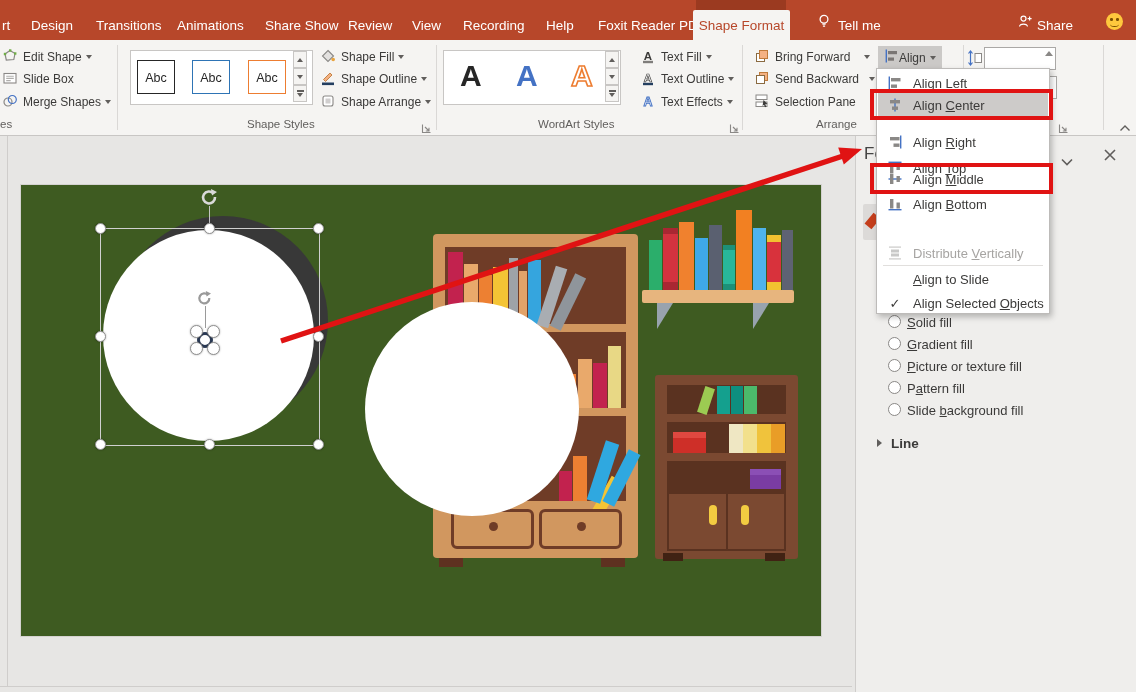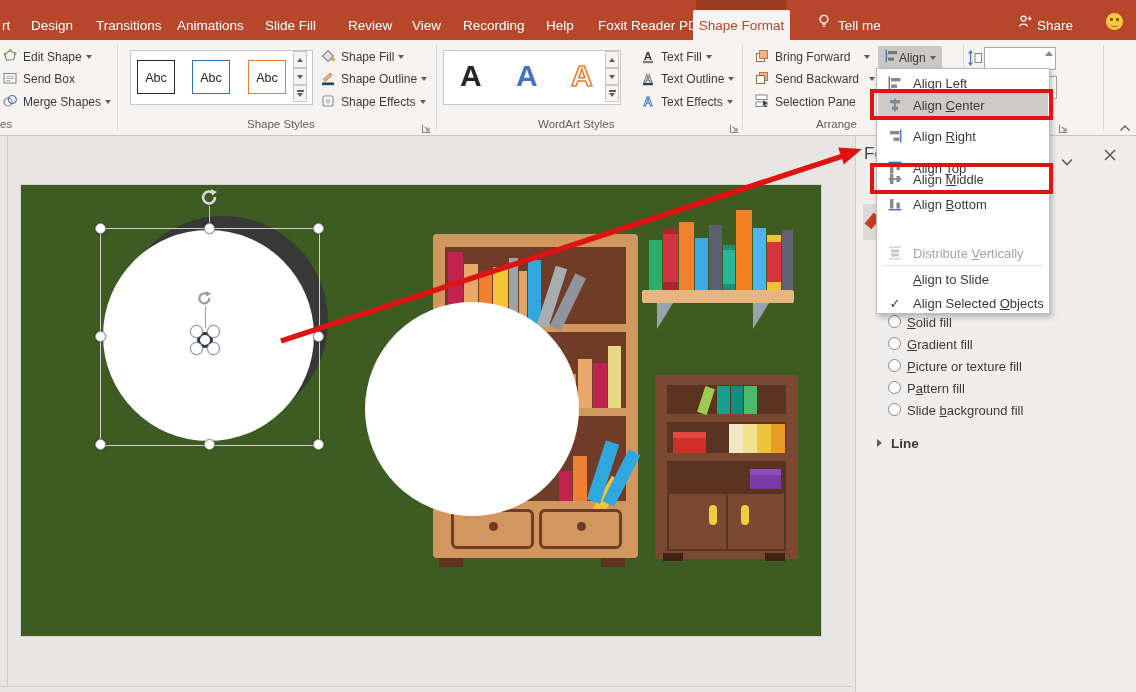--- a/index.html
+++ b/index.html
@@ -72,21 +72,21 @@
 <body>
 
 <div class="app">
 
   <div class="tabbar">
     <div class="ctx-strip"></div>
     <span class="tab" style="left:2px">rt</span>
     <span class="tab" style="left:31px">Design</span>
     <span class="tab" style="left:96px">Transitions</span>
     <span class="tab" style="left:177px">Animations</span>
-    <span class="tab" style="left:265px">Slide Fill</span>
+    <span class="tab" style="left:265px">Share Show</span>
     <span class="tab" style="left:348px">Review</span>
     <span class="tab" style="left:412px">View</span>
     <span class="tab" style="left:463px">Recording</span>
     <span class="tab" style="left:546px">Help</span>
     <span class="tab" style="left:598px">Foxit Reader PDF</span>
     <div class="active-tab">Shape Format</div>
     <span class="abs" style="left:816px;top:13px">
       <svg width="16" height="16" viewBox="0 0 16 16">
           <circle cx="8" cy="6.2" r="3.9" fill="none" stroke="#fff" stroke-width="1.3"></circle>
           <path d="M6.4 11.2 h3.2 M6.9 13.2 h2.2" stroke="#fff" stroke-width="1.2" fill="none"></path>
@@ -118,21 +118,21 @@
             <rect x="1.8" y="4.8" width="2.4" height="2.4" fill="#70AD47"></rect>
           </svg></span>
       <span class="txt">Edit Shape</span>
         <span class="caret"></span>
     </div>
     <div class="rbtn" style="left:2px;top:29px">
       <span><svg width="16" height="16" viewBox="0 0 16 16">
             <rect x="2" y="3.5" width="12" height="9.5" fill="#fff" stroke="#8a8886" stroke-width="1.1"></rect>
             <path d="M4.2 6.2 h7.6 M4.2 8.4 h7.6 M4.2 10.6 h4.5" stroke="#b0aeac" stroke-width="1.1"></path>
           </svg></span>
-      <span class="txt">Send Box</span>
+      <span class="txt">Slide Box</span>
     </div>
     <div class="rbtn" style="left:2px;top:52px">
       <span><svg width="16" height="16" viewBox="0 0 16 16">
             <circle cx="6" cy="9" r="4" fill="none" stroke="#8a8886" stroke-width="1.2"></circle>
             <circle cx="10.3" cy="6.5" r="4" fill="none" stroke="#4472C4" stroke-width="1.2"></circle>
           </svg></span>
       <span class="txt">Merge Shapes</span>
         <span class="caret"></span>
     </div>
     <div class="grp-label" style="left:0px">es</div>
@@ -169,21 +169,21 @@
             <rect x="2" y="12.5" width="12" height="2.6" fill="#243F60"></rect>
           </svg></span>
       <span class="txt">Shape Outline</span>
         <span class="caret"></span>
     </div>
     <div class="rbtn" style="left:320px;top:52px">
       <span><svg width="16" height="16" viewBox="0 0 16 16">
             <rect x="3" y="3" width="10" height="10" rx="2" fill="#fff" stroke="#8a8886" stroke-width="1.1"></rect>
             <rect x="5.5" y="5.5" width="5" height="5" fill="#d0cece"></rect>
           </svg></span>
-      <span class="txt">Shape Effects</span>
+      <span class="txt">Shape Arrange</span>
         <span class="caret"></span>
     </div>
     <div class="grp-label" style="left:247px">Shape Styles</div>
     <span class="abs" style="left:421px;top:80px"><svg width="11" height="11" viewBox="0 0 11 11">
           <path d="M1.5 1.5 V9.5 H9.5" fill="none" stroke="#8a8886" stroke-width="1.1"></path>
           <path d="M4 4 L8 8 M8 4.8 V8 H4.8" fill="none" stroke="#8a8886" stroke-width="1.1"></path>
         </svg></span>
     <div class="vsep" style="left:436px"></div>
 
     <div class="gallery" style="left:443px;top:10px;width:176px;height:53px"></div>
@@ -435,21 +435,21 @@
     <div class="menu-item" style="top:2px">
       <span class="mi-ic">
           <svg width="16" height="16" viewBox="0 0 16 16">
             <rect x="1.6" y="1.5" width="1.4" height="13" fill="#4472C4"></rect>
             <rect x="4" y="3" width="9.5" height="3.4" fill="#8a8886"></rect>
             <rect x="4" y="9.5" width="6" height="3.4" fill="#8a8886"></rect>
           </svg>
         </span>
       <span class="mi-label">Align <u>L</u>eft</span>
     </div>
-    <div class="menu-item" style="top:55px">
+    <div class="menu-item" style="top:61px">
       <span class="mi-ic">
           <svg width="16" height="16" viewBox="0 0 16 16">
             <rect x="13" y="1.5" width="1.4" height="13" fill="#4472C4"></rect>
             <rect x="3" y="3" width="9.5" height="3.4" fill="#8a8886"></rect>
             <rect x="6.5" y="9.5" width="6" height="3.4" fill="#8a8886"></rect>
           </svg>
         </span>
       <span class="mi-label">Align <u>R</u>ight</span>
     </div>
     <div class="menu-item" style="top:87px">

